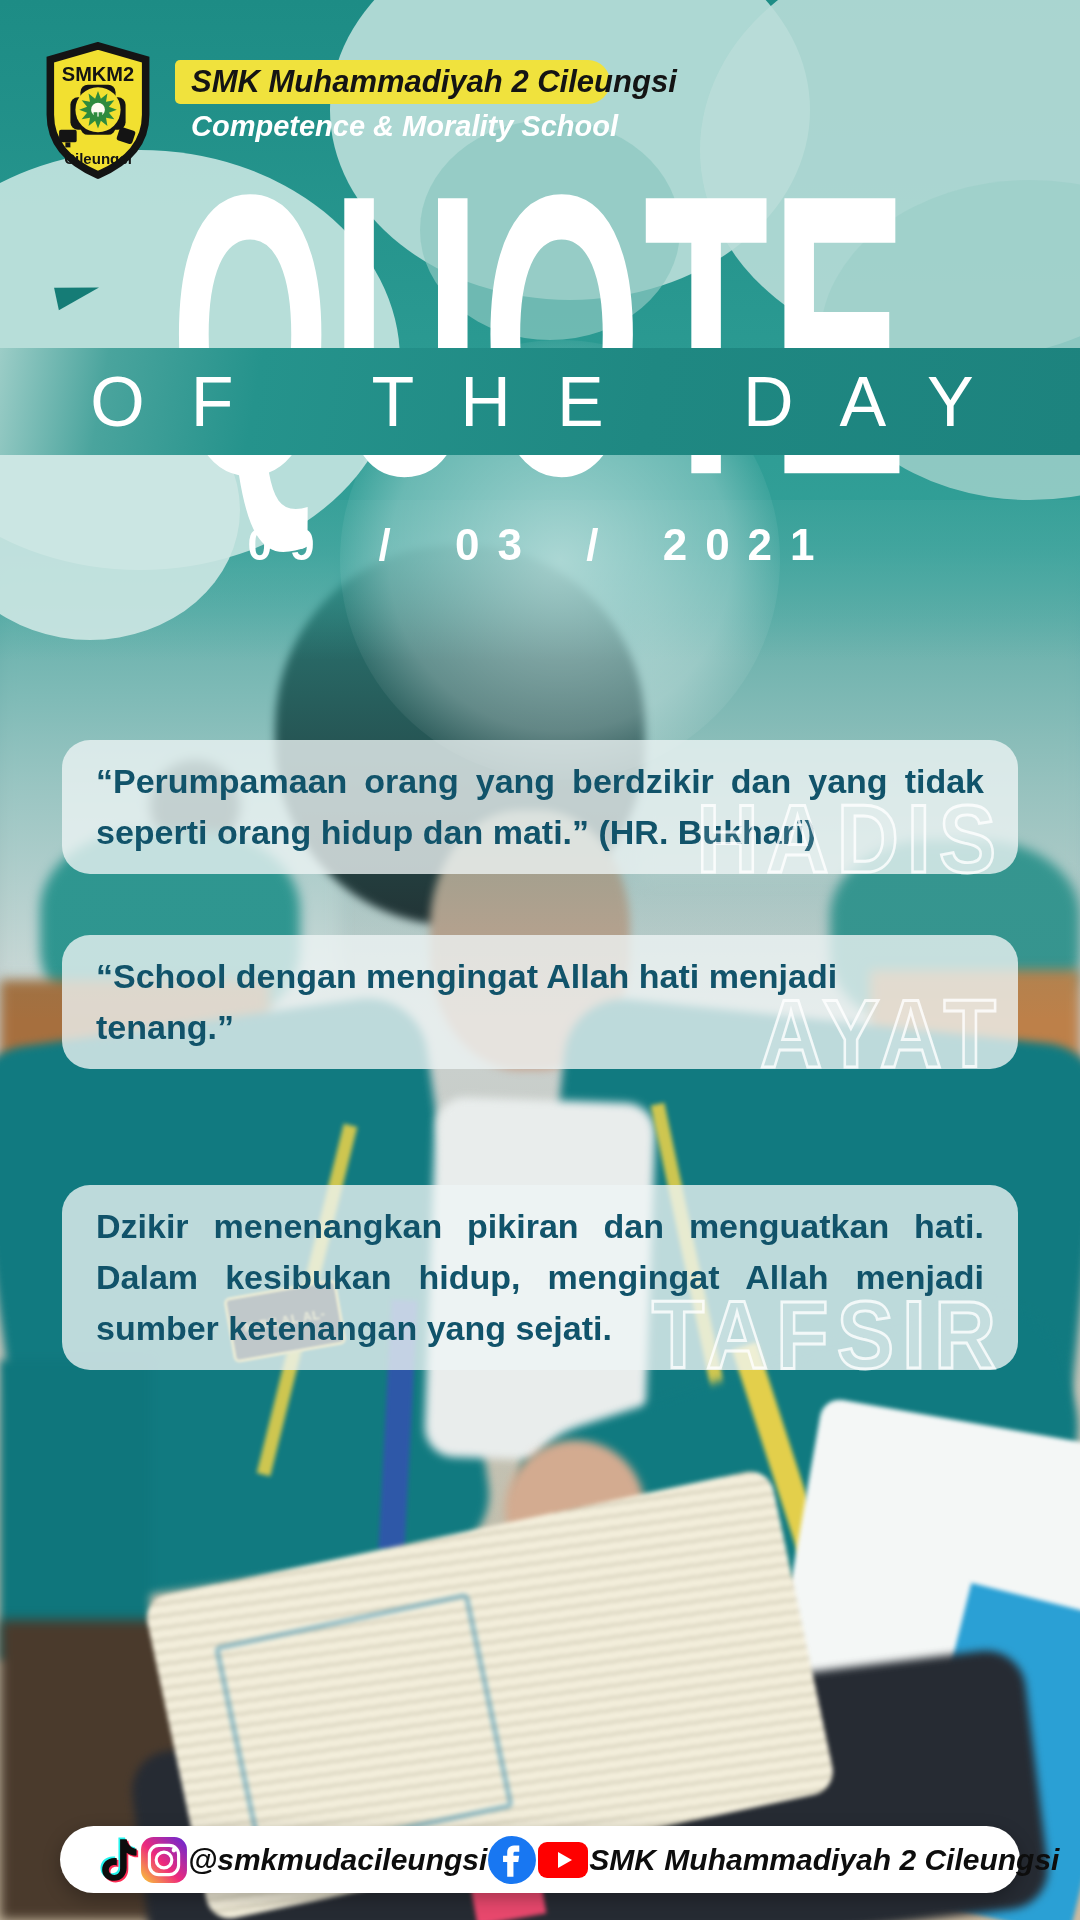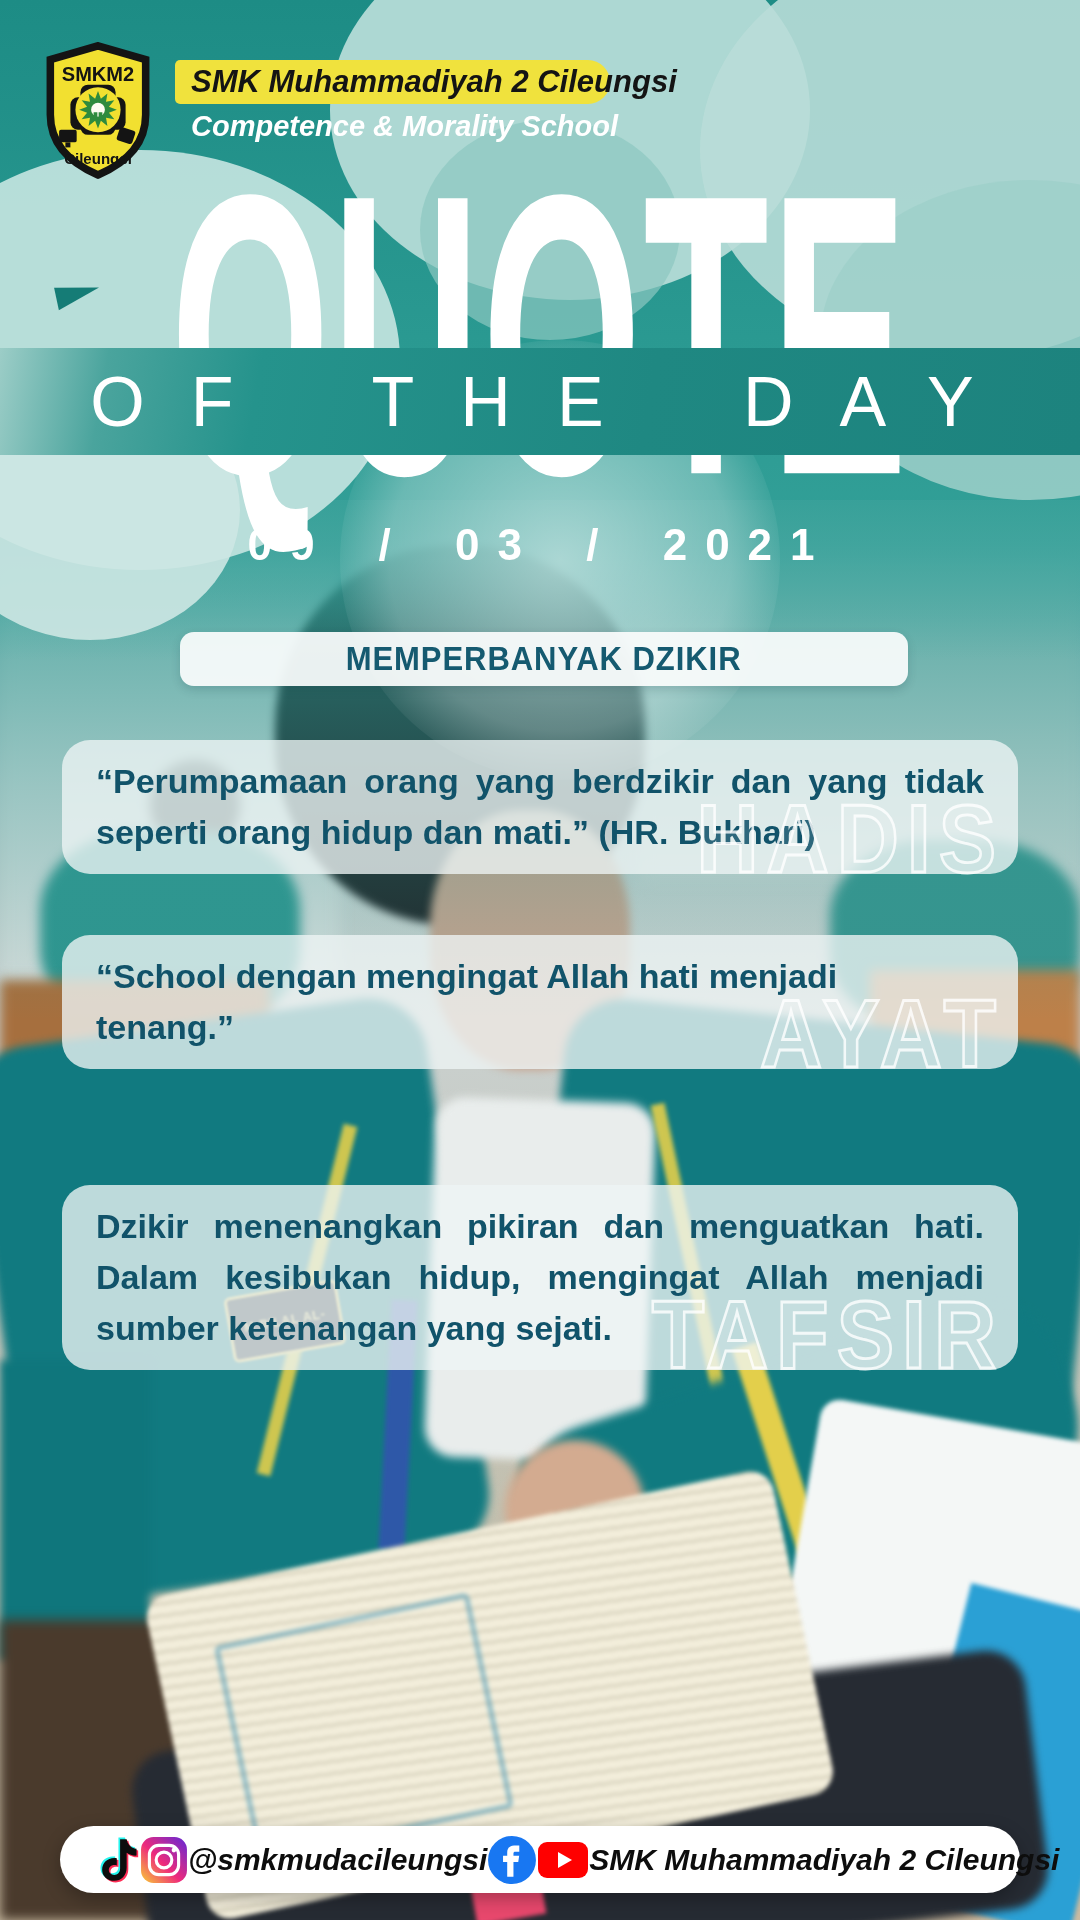--- a/index.html
+++ b/index.html
@@ -134,23 +134,20 @@
     <div class="cloud" style="left:420px;top:120px;width:260px;height:220px;background:#8cc7c1;opacity:.7;"></div>
   </div>
   <div class="glow"></div>
   <div class="plane"></div>
 
   <div class="quote-word">QUOTE</div>
   <div class="band"></div>
   <div class="of-the-day">OF THE DAY</div>
   <div class="date-row">09 / 03 / 2021</div>
 
-  <div class="topic-pill">
-    <span>MEMPERBANYAK DZIKIR</span>
-  </div>
 
   <div class="card card-hadis">
     <div class="card-text">“Perumpamaan orang yang berdzikir dan yang tidak seperti orang hidup dan mati.” (HR. Bukhari)</div>
     <div class="watermark">HADIS</div>
   </div>
 
   <div class="card card-ayat">
     <div class="card-text" style="text-align:left;">“School dengan mengingat Allah hati menjadi tenang.”</div>
     <div class="watermark">AYAT</div>
   </div>

